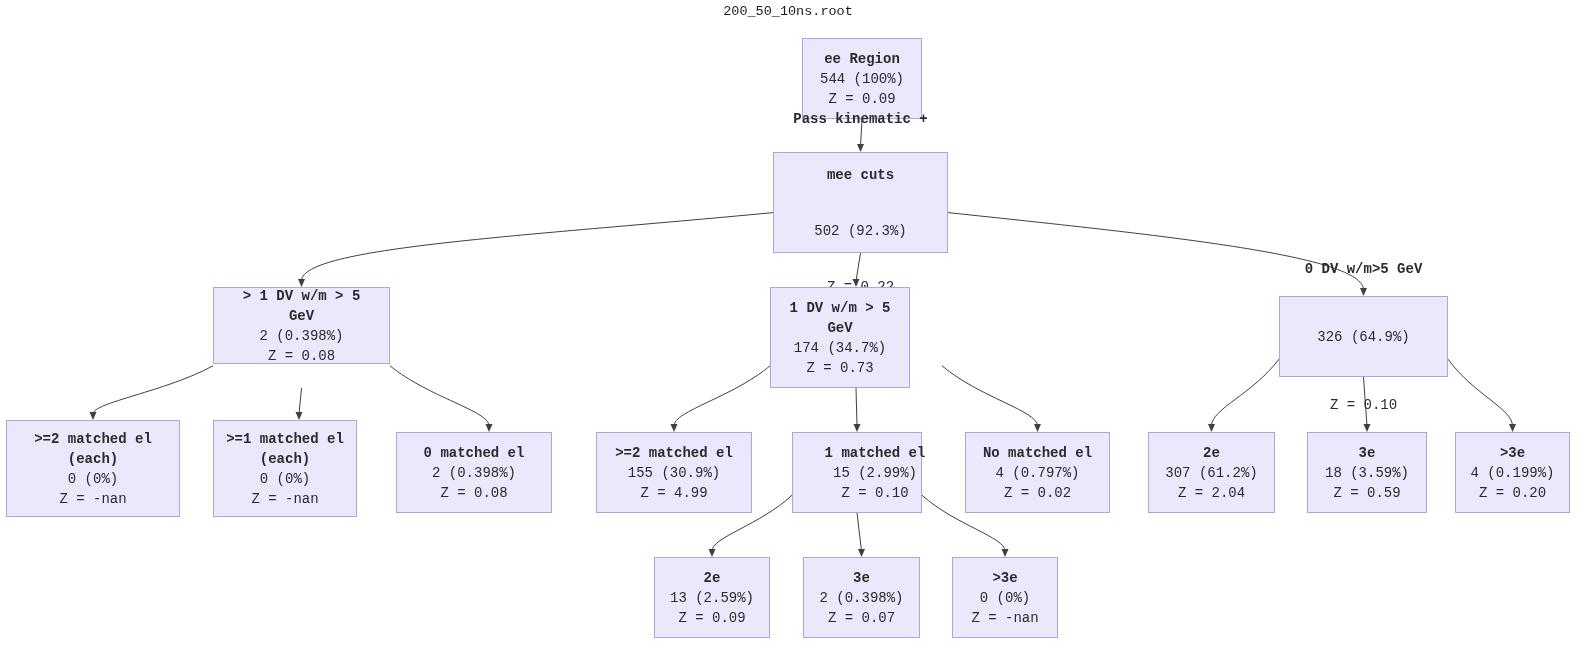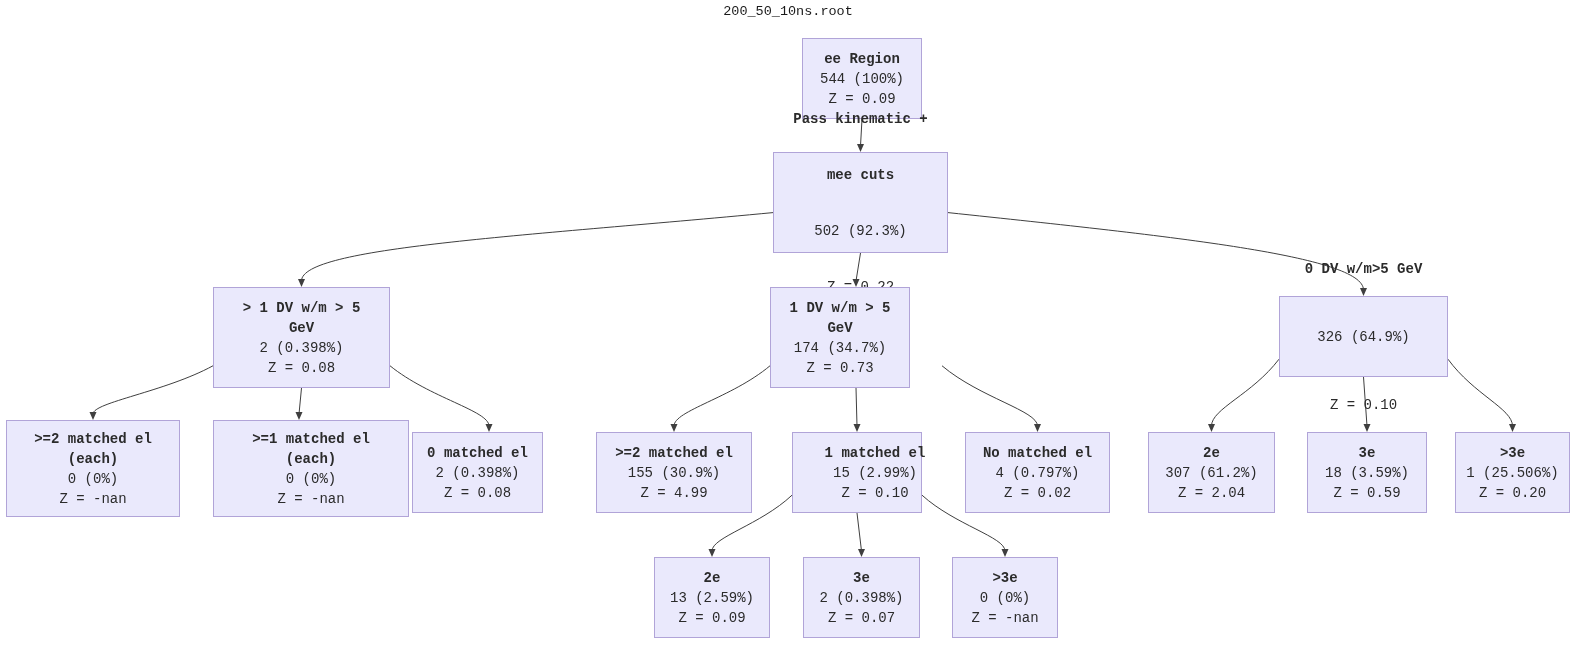--- a/index.html
+++ b/index.html
@@ -74,21 +74,21 @@
       <div class="nt">ee Region</div>
       <div class="nl">544 (100%)</div>
       <div class="nl">Z = 0.09</div>
     </div>
     <div class="node" style="left: 773px; top: 152px; width: 175px; height: 101px; gap: 36px;">
       <div class="nt">Pass kinematic +</div>
       <div class="nt">mee cuts</div>
       <div class="nl">502 (92.3%)</div>
       <div class="nl">Z = 0.22</div>
     </div>
-    <div class="node" style="left: 213px; top: 287px; width: 177px; height: 101px;">
+    <div class="node" style="left: 213px; top: 287px; width: 177px; height: 77px;">
       <div class="nt">&gt; 1 DV w/m &gt; 5</div>
       <div class="nt">GeV</div>
       <div class="nl">2 (0.398%)</div>
       <div class="nl">Z = 0.08</div>
     </div>
     <div class="node" style="left: 770px; top: 287px; width: 140px; height: 101px;">
       <div class="nt">1 DV w/m &gt; 5</div>
       <div class="nt">GeV</div>
       <div class="nl">174 (34.7%)</div>
       <div class="nl">Z = 0.73</div>
@@ -97,27 +97,27 @@
       <div class="nt">0 DV w/m&gt;5 GeV</div>
       <div class="nl">326 (64.9%)</div>
       <div class="nl">Z = 0.10</div>
     </div>
     <div class="node" style="left: 6px; top: 420px; width: 174px; height: 97px;">
       <div class="nt">&gt;=2 matched el</div>
       <div class="nt">(each)</div>
       <div class="nl">0 (0%)</div>
       <div class="nl">Z = -nan</div>
     </div>
-    <div class="node" style="left: 213px; top: 420px; width: 196px; height: 97px;">
+    <div class="node" style="left: 213px; top: 420px; width: 144px; height: 97px;">
       <div class="nt">&gt;=1 matched el</div>
       <div class="nt">(each)</div>
       <div class="nl">0 (0%)</div>
       <div class="nl">Z = -nan</div>
     </div>
-    <div class="node" style="left: 412px; top: 432px; width: 131px; height: 81px;">
+    <div class="node" style="left: 396px; top: 432px; width: 156px; height: 81px;">
       <div class="nt">0 matched el</div>
       <div class="nl">2 (0.398%)</div>
       <div class="nl">Z = 0.08</div>
     </div>
     <div class="node" style="left: 596px; top: 432px; width: 156px; height: 81px;">
       <div class="nt">&gt;=2 matched el</div>
       <div class="nl">155 (30.9%)</div>
       <div class="nl">Z = 4.99</div>
     </div>
     <div class="node" style="left: 792px; top: 432px; width: 130px; height: 81px; padding-left: 36px;">
@@ -135,21 +135,21 @@
       <div class="nl">307 (61.2%)</div>
       <div class="nl">Z = 2.04</div>
     </div>
     <div class="node" style="left: 1307px; top: 432px; width: 120px; height: 81px;">
       <div class="nt">3e</div>
       <div class="nl">18 (3.59%)</div>
       <div class="nl">Z = 0.59</div>
     </div>
     <div class="node" style="left: 1455px; top: 432px; width: 115px; height: 81px;">
       <div class="nt">&gt;3e</div>
-      <div class="nl">1 (25.506%)</div>
+      <div class="nl">4 (0.199%)</div>
       <div class="nl">Z = 0.20</div>
     </div>
     <div class="node" style="left: 654px; top: 557px; width: 116px; height: 81px;">
       <div class="nt">2e</div>
       <div class="nl">13 (2.59%)</div>
       <div class="nl">Z = 0.09</div>
     </div>
     <div class="node" style="left: 803px; top: 557px; width: 117px; height: 81px;">
       <div class="nt">3e</div>
       <div class="nl">2 (0.398%)</div>

